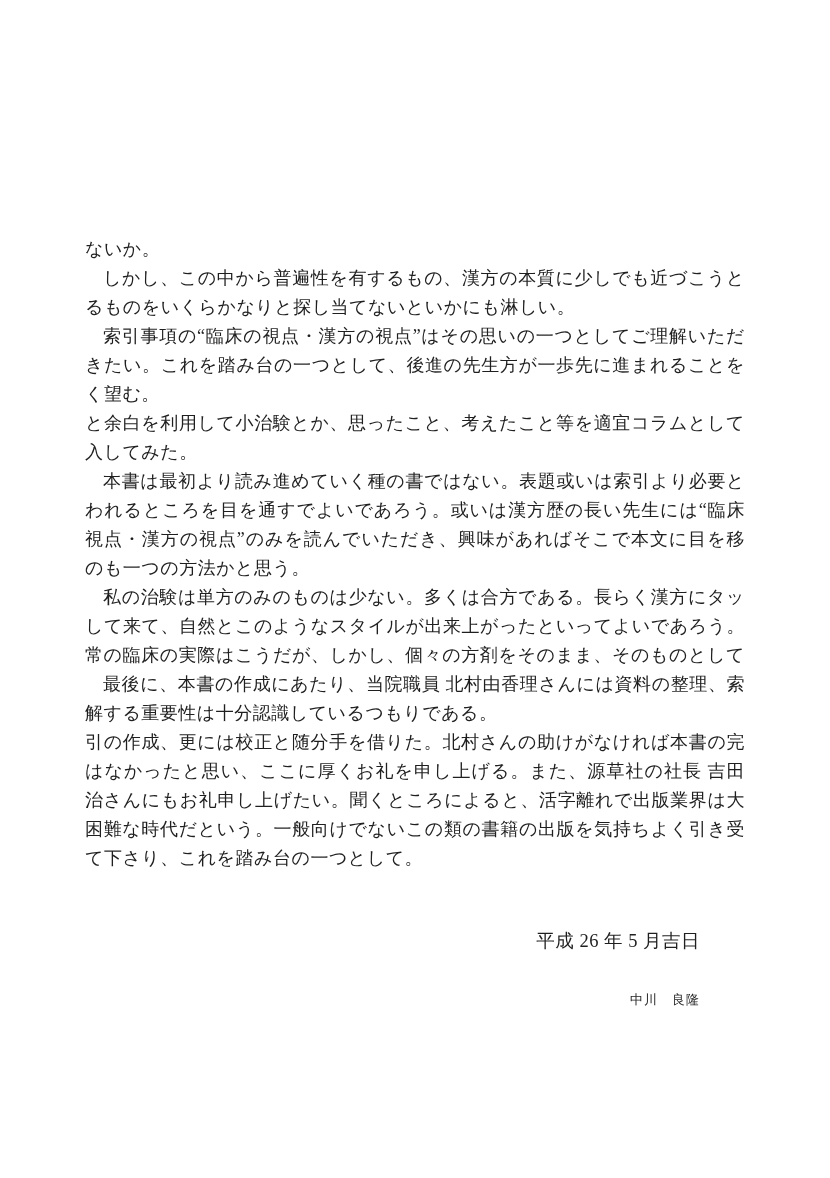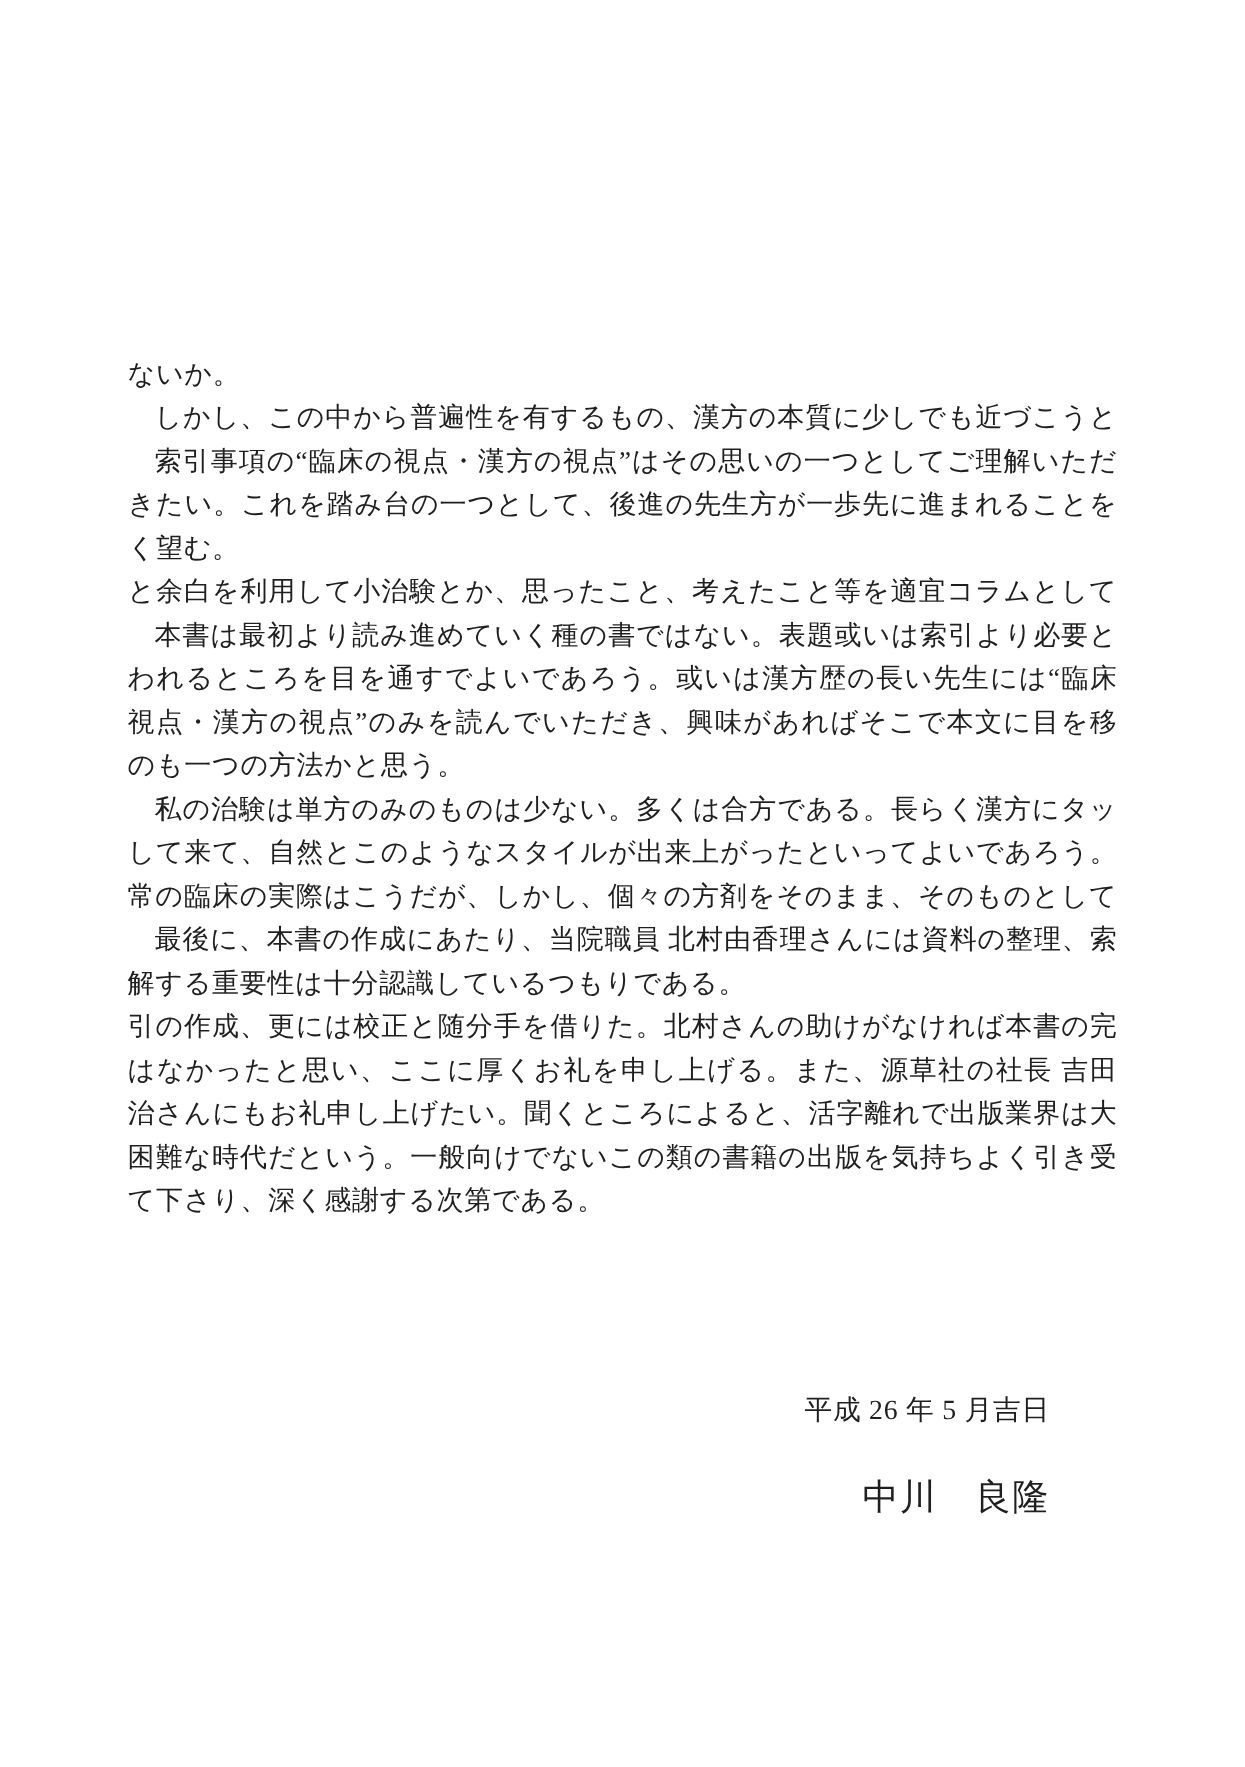--- a/index.html
+++ b/index.html
@@ -48,21 +48,21 @@
     right:130px;
     font-size:18.5px;
     line-height:29px;
     letter-spacing:0.5px;
     text-align:center;
   }
   .author-name{
     position:absolute;
     top:985px;
     right:130px;
-    font-size:24px;
+    font-size:13px;
     line-height:29px;
     letter-spacing:1px;
   }
   .page-number{
     position:absolute;
     left:85px;
     top:1101px;
     font-size:17px;
     line-height:24px;
     font-style:italic;
@@ -70,38 +70,40 @@
 </style>
 </head>
 <body>
 
 <div class="page">
 
   <div class="text-block">
 
   <div class="line">ないか。</div>
       <div class="line indent fill">しかし、この中から普遍性を有するもの、漢方の本質に少しでも近づこうとす</div>
+      <div class="line">るものをいくらかなりと探し当てないといかにも淋しい。</div>
       <div class="line indent fill">索引事項の“臨床の視点・漢方の視点”はその思いの一つとしてご理解いただ</div>
       <div class="line fill">きたい。これを踏み台の一つとして、後進の先生方が一歩先に進まれることを強</div>
       <div class="line">く望む。</div>
       <div class="line fill">と余白を利用して小治験とか、思ったこと、考えたこと等を適宜コラムとして挿</div>
+      <div class="line">入してみた。</div>
       <div class="line indent fill">本書は最初より読み進めていく種の書ではない。表題或いは索引より必要と思</div>
       <div class="line fill">われるところを目を通すでよいであろう。或いは漢方歴の長い先生には“臨床の</div>
       <div class="line fill">視点・漢方の視点”のみを読んでいただき、興味があればそこで本文に目を移す</div>
       <div class="line">のも一つの方法かと思う。</div>
       <div class="line indent fill">私の治験は単方のみのものは少ない。多くは合方である。長らく漢方にタッチ</div>
       <div class="line fill">して来て、自然とこのようなスタイルが出来上がったといってよいであろう。日</div>
       <div class="line fill">常の臨床の実際はこうだが、しかし、個々の方剤をそのまま、そのものとして理</div>
       <div class="line indent fill">最後に、本書の作成にあたり、当院職員 北村由香理さんには資料の整理、索</div>
       <div class="line">解する重要性は十分認識しているつもりである。</div>
       <div class="line fill">引の作成、更には校正と随分手を借りた。北村さんの助けがなければ本書の完成</div>
       <div class="line fill">はなかったと思い、ここに厚くお礼を申し上げる。また、源草社の社長 吉田幹</div>
       <div class="line fill">治さんにもお礼申し上げたい。聞くところによると、活字離れで出版業界は大変</div>
       <div class="line fill">困難な時代だという。一般向けでないこの類の書籍の出版を気持ちよく引き受け</div>
-      <div class="line">て下さり、深く感謝する次第である。</div>
+      <div class="line">て下さり、これを踏み台の一つとして。</div>
     </div>
 
   <div class="date-line">平成 26 年 5 月吉日</div>
 
   <div class="author-name">中川　良隆</div>
 
   <div class="page-number">(6)</div>
 
 </div>
 

